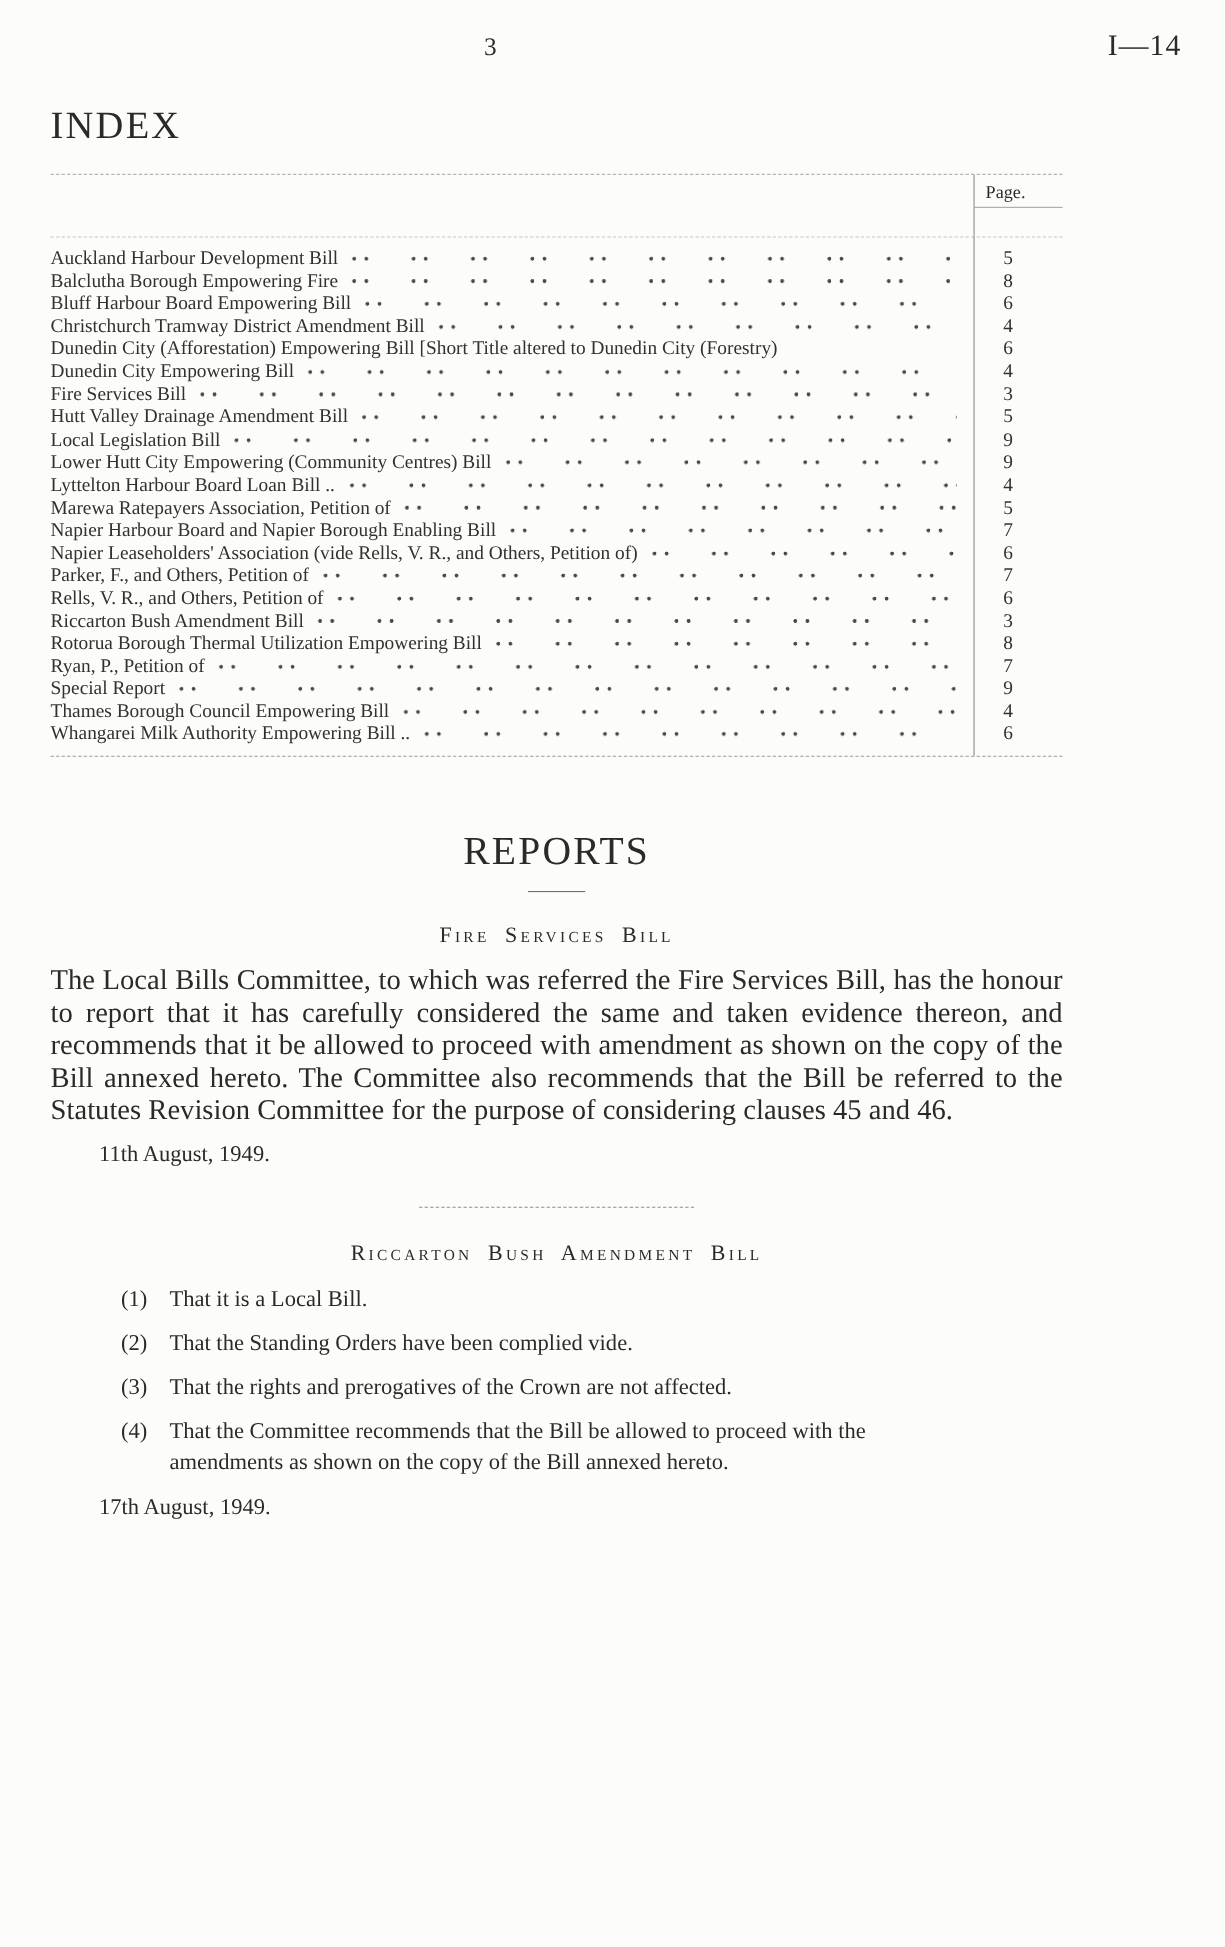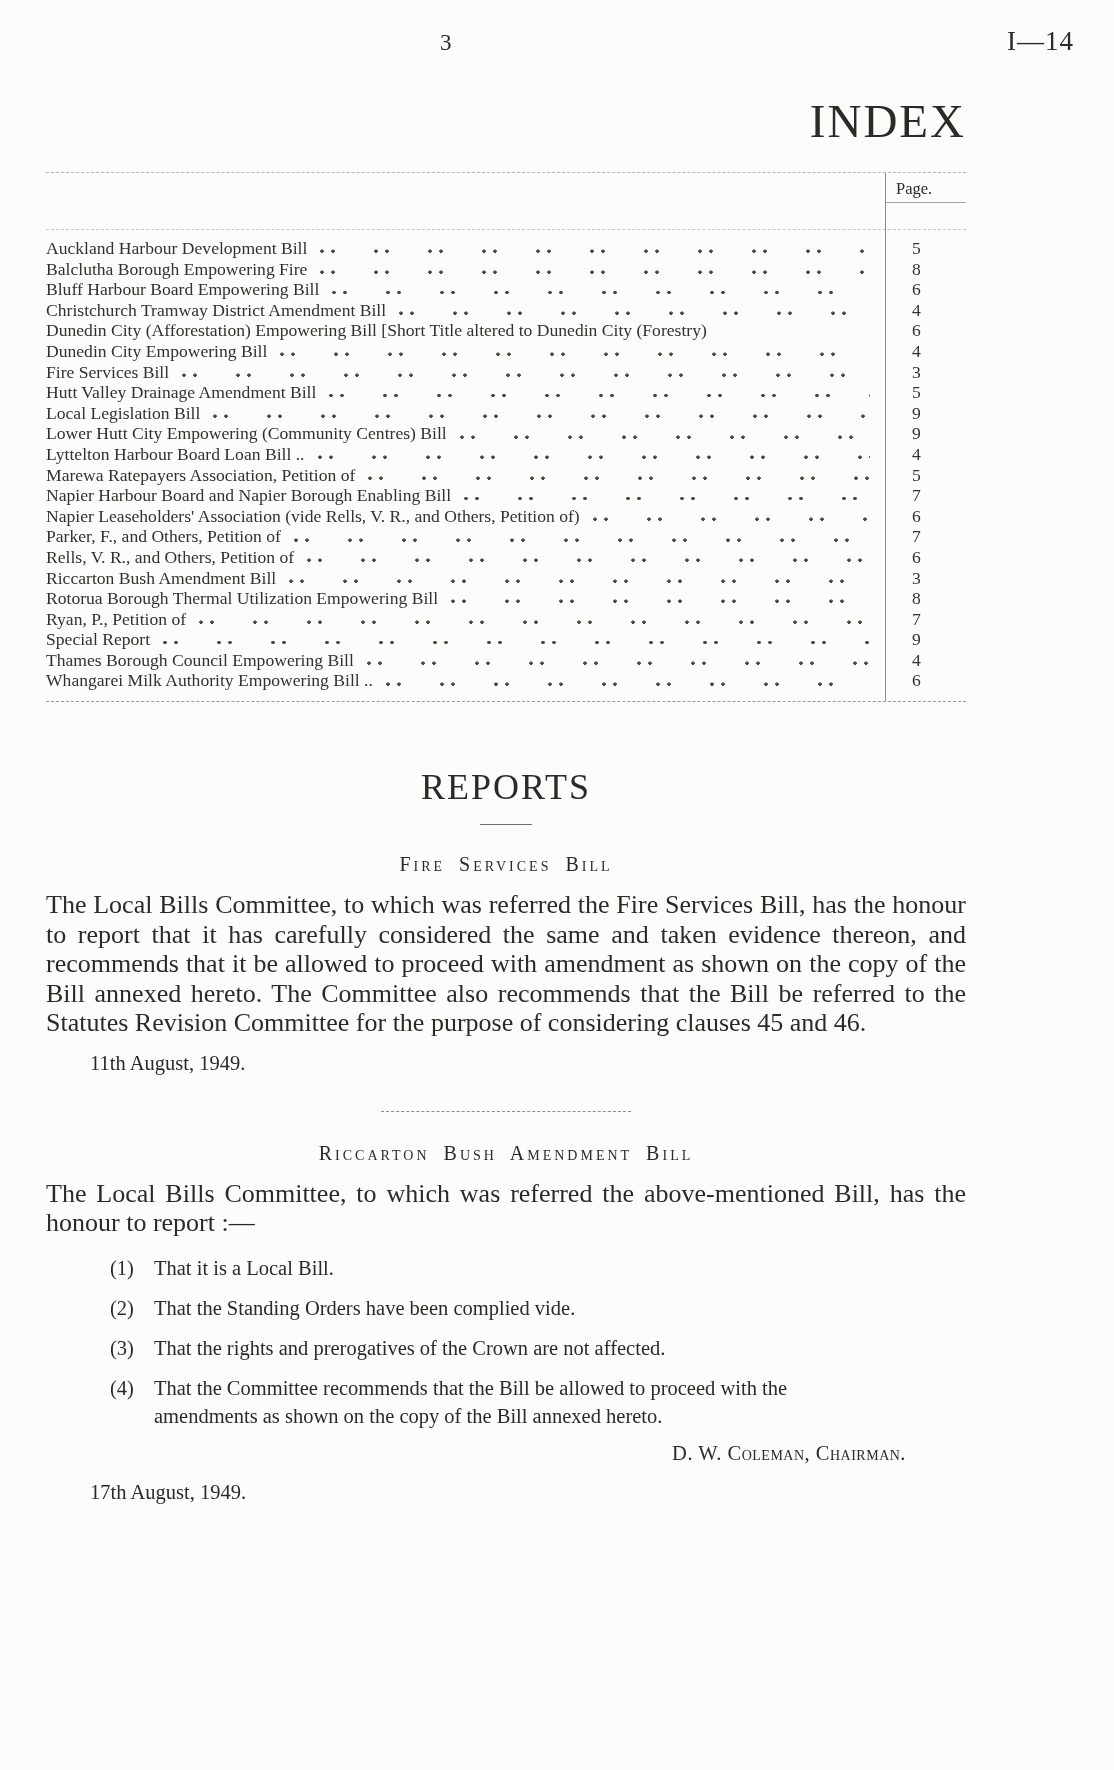--- a/index.html
+++ b/index.html
@@ -36,22 +36,22 @@
   .page-ref {
     position: absolute;
     right: 40px;
     top: 26px;
     font-size: 27px;
     letter-spacing: 1px;
   }
   
   .index-title {
     margin: 30px 0 24px 0;
-    text-align: right;
-    font-size: 47px;
+    text-align: left;
+    font-size: 35px;
     font-weight: normal;
     letter-spacing: 2px;
   }
   .index-table {
     position: relative;
     border-top: 1px dashed #b6b6ae;
     border-bottom: 1px dashed #9a9a90;
     padding-bottom: 10px;
   }
   .index-vline {
@@ -72,21 +72,21 @@
     width: 80px;
     box-sizing: border-box;
     padding: 6px 0 0 10px;
     font-size: 16.5px;
     border-bottom: 1px solid #a8a89e;
     height: 30px;
   }
   .index-rows { padding-top: 8px; }
   .index-row {
     display: flex;
-    align-items: center;
+    align-items: flex-start;
     font-size: 17.6px;
     line-height: 20.6px;
     color: #32322c;
   }
   .entry-title { white-space: nowrap; }
   .index-row.continuation .entry-title {
     padding-left: 32px;
     white-space: normal;
   }
   .leader {
@@ -308,37 +308,35 @@
     <section>
       <h3 class="report-heading">Fire Services Bill</h3>
       <p class="report-body">The Local Bills Committee, to which was referred the Fire Services Bill, has the honour to report that it has carefully considered the same and taken evidence thereon, and recommends that it be allowed to proceed with amendment as shown on the copy of the Bill annexed hereto.  The Committee also recommends that the Bill be referred to the Statutes Revision Committee for the purpose of considering clauses 45 and 46.</p>
       <p class="date-line">11th August, 1949.</p>
     </section>
 
     <div class="dash-rule"></div>
 
     <section>
       <h3 class="report-heading">Riccarton Bush Amendment Bill</h3>
-      <p class="report-body">The Local Bills Committee, to which was referred the above-mentioned Bill, has the honour to report :—</p>
       <ol class="report-items" id="riccarton-items">
           <li class="report-item">
             <span class="item-num">(1)</span>
             <span class="item-text">That it is a Local Bill.</span>
           </li>
           <li class="report-item">
             <span class="item-num">(2)</span>
             <span class="item-text">That the Standing Orders have been complied vide.</span>
           </li>
           <li class="report-item">
             <span class="item-num">(3)</span>
             <span class="item-text">That the rights and prerogatives of the Crown are not affected.</span>
           </li>
           <li class="report-item">
             <span class="item-num">(4)</span>
             <span class="item-text">That the Committee recommends that the Bill be allowed to proceed with the amendments as shown on the copy of the Bill annexed hereto.</span>
           </li>
         </ol>
-      <p class="signature-line">D. W. Coleman, Chairman.</p>
       <p class="date-line last">17th August, 1949.</p>
     </section>
 
   </div>
 </div>
 
 </body></html>

